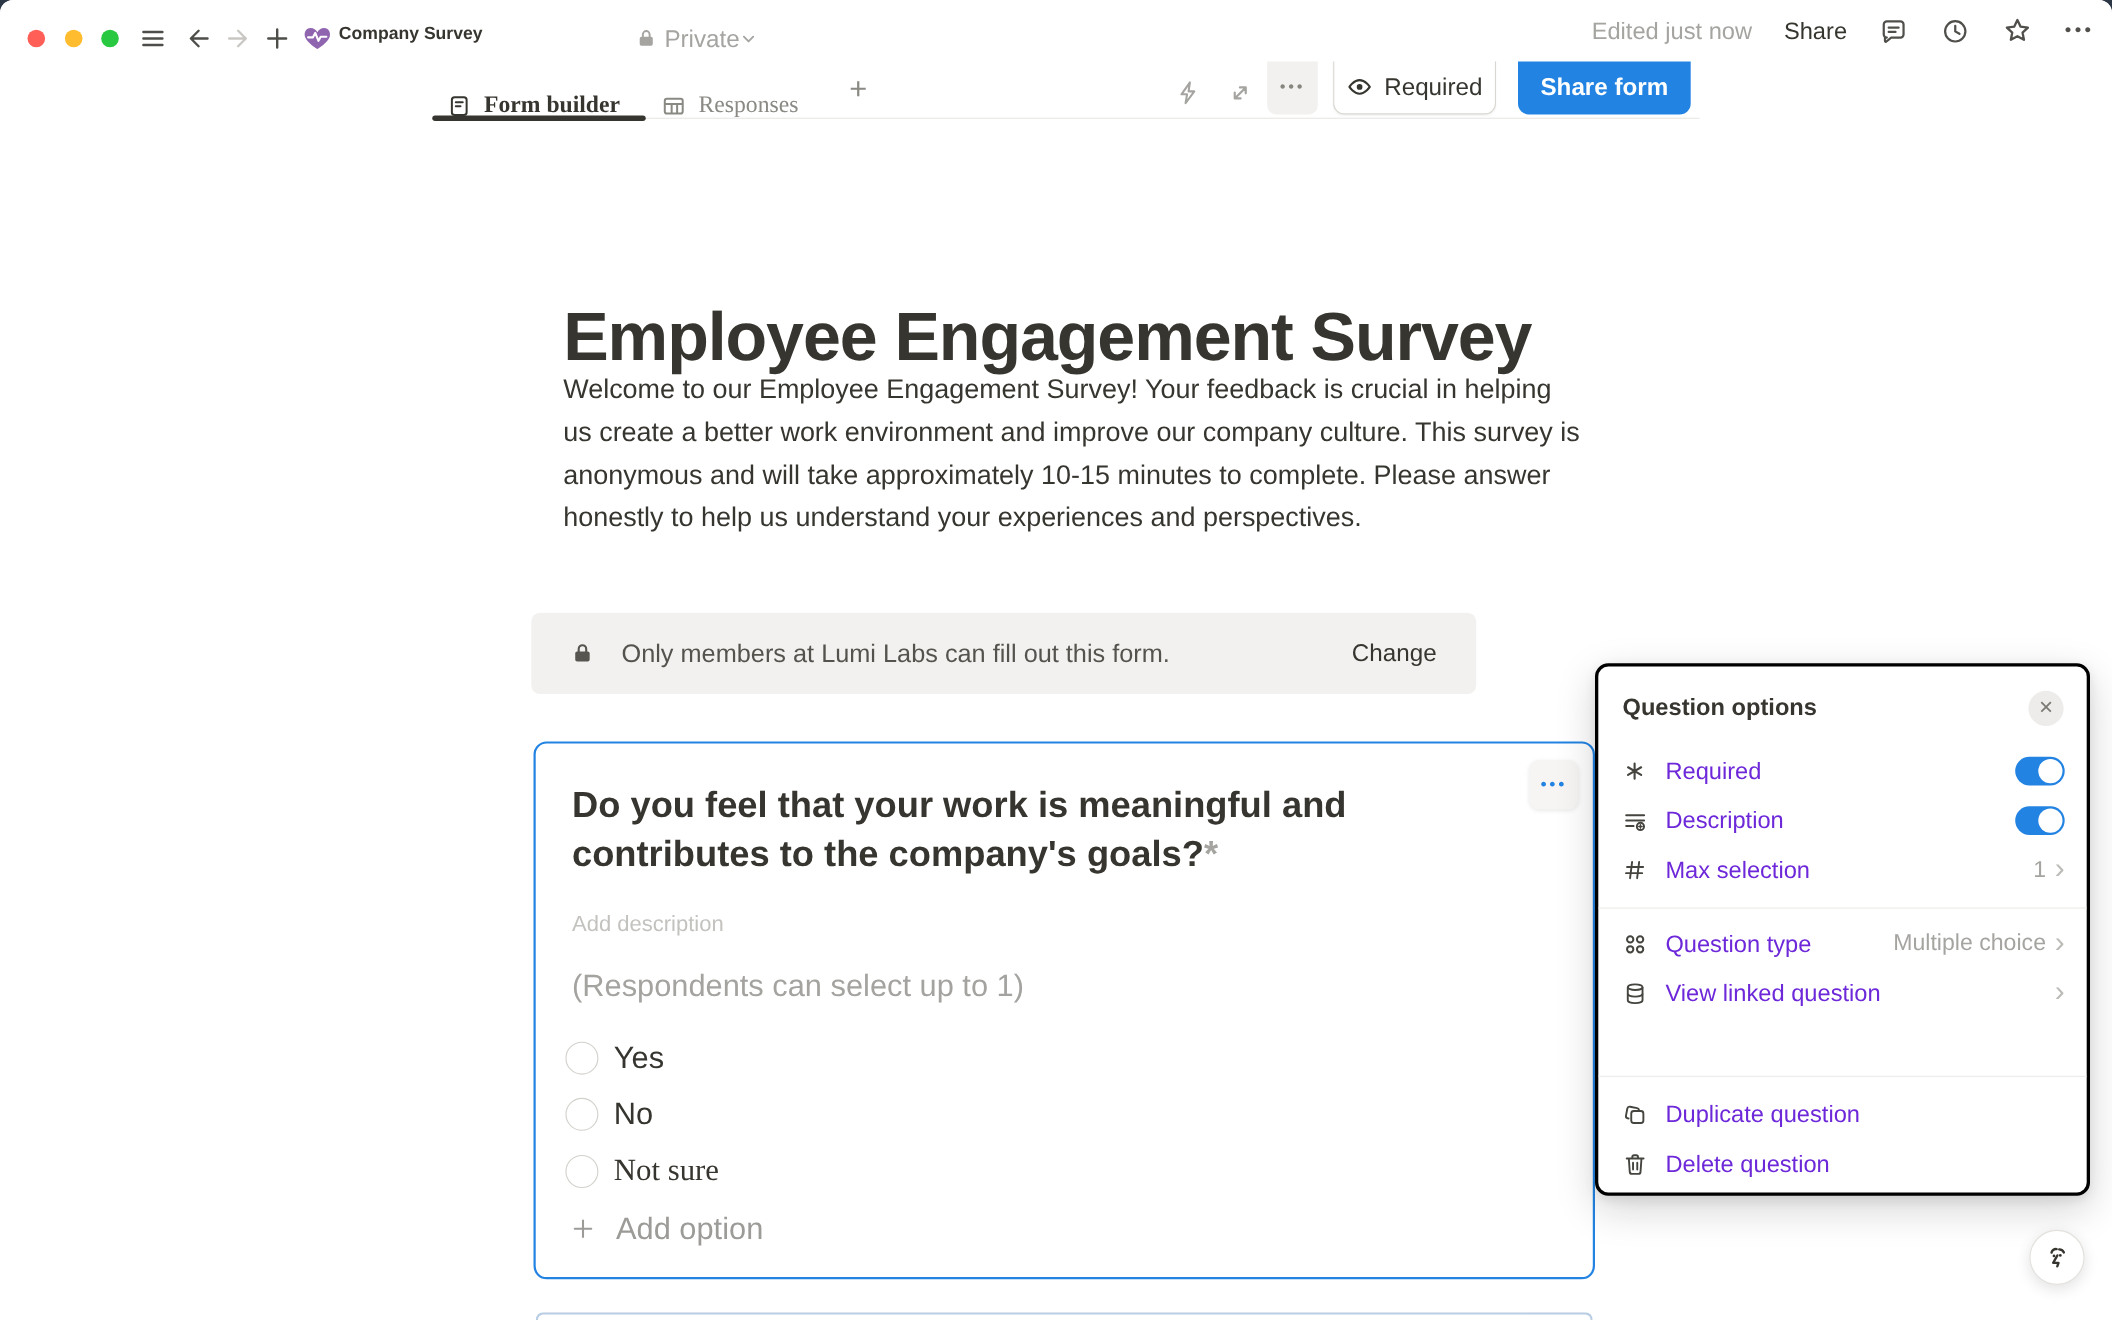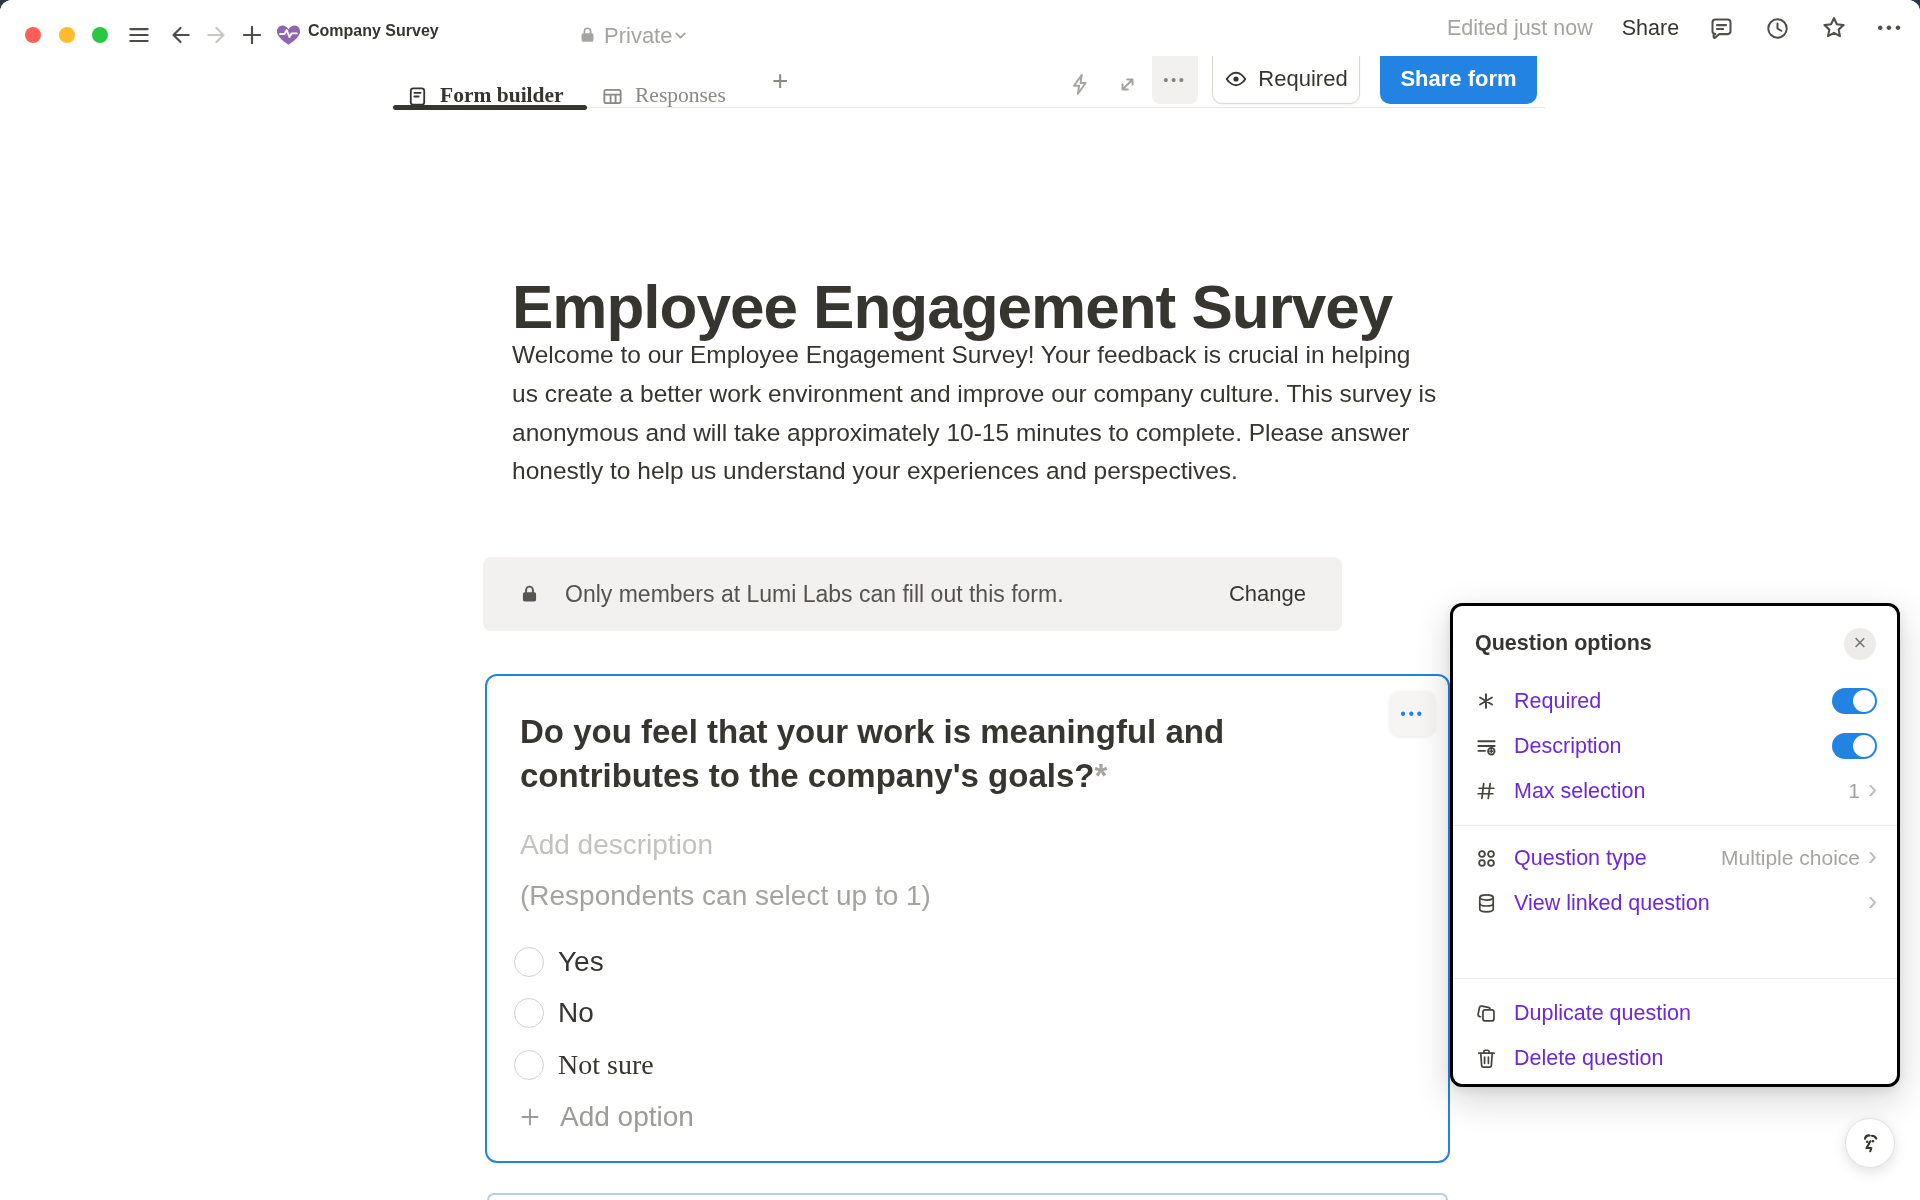--- a/index.html
+++ b/index.html
@@ -195,21 +195,21 @@
     <span class="abs" style="right:36px;top:24px;font-size:22px;color:#37352F;">Change</span>
   </div>
 
   <div id="card">
     <div class="abs" style="left:903px;top:15px;width:45px;height:45px;border-radius:10px;background:#F6F5F3;box-shadow:0 1px 4px rgba(0,0,0,.09);display:flex;align-items:center;justify-content:center;">
       <span style="font-size:16px;letter-spacing:2.5px;color:#2383E2;">•••</span>
     </div>
 
     <div class="abs" style="left:33px;top:34px;width:800px;font-size:33px;line-height:44px;font-weight:700;color:#37352F;"><span>Do you feel that your work is meaningful and contributes to the company's goals?</span><span style="color:#A5A4A1;">*</span></div>
 
-    <div class="abs" style="left:33px;top:153px;font-size:28px;color:#C3C2BF;">Add description</div>
+    <div class="abs" style="left:33px;top:153px;font-size:20px;color:#C3C2BF;">Add description</div>
 
     <div class="abs" style="left:33px;top:204px;font-size:28px;color:#A4A3A0;">(Respondents can select up to 1)</div>
 
     <div class="opt" style="top:260px;">
       <span class="radio"></span>
       <span class="optlabel">Yes</span>
     </div>
     <div class="opt" style="top:311px;">
       <span class="radio"></span>
       <span class="optlabel">No</span>

